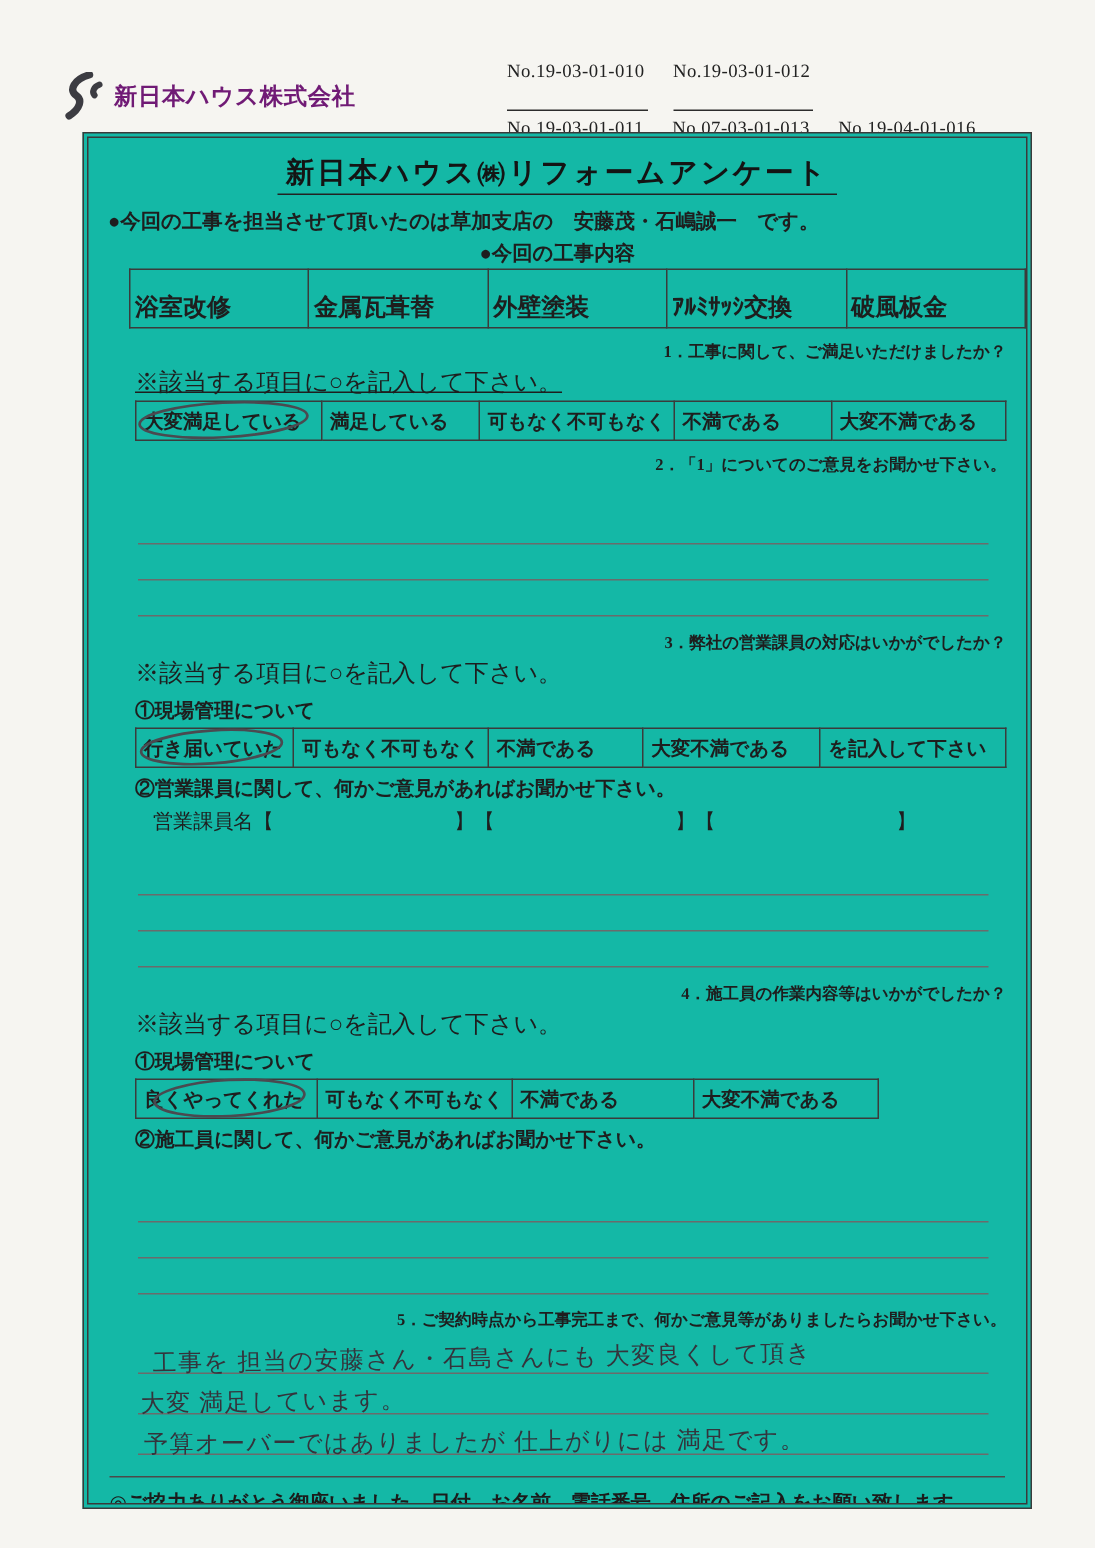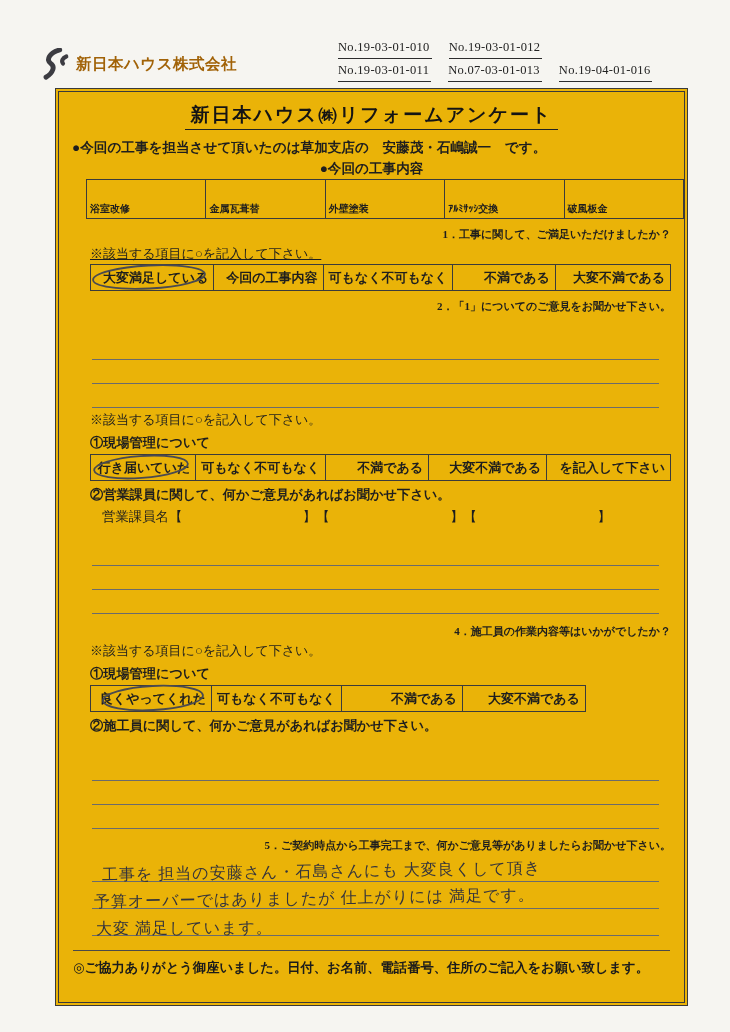--- a/index.html
+++ b/index.html
@@ -9,51 +9,51 @@
     background:#f6f5f1;
     font-family:"Liberation Serif","DejaVu Serif",serif;
     color:#1e1e1e;
     overflow:hidden;
   }
   
   .logo-block{position:absolute;left:40px;top:48px;display:flex;align-items:center;gap:6px;}
   .logo-mark{width:30px;height:32px;flex:0 0 auto;}
   .company-name{
     font-family:"Liberation Sans","DejaVu Sans",sans-serif;
-    font-weight:700;font-size:15.5px;letter-spacing:.5px;color:#a16207;
+    font-weight:700;font-size:15.5px;letter-spacing:.5px;color:#701a75;
   }
   .docnums{position:absolute;left:338px;top:40px;width:360px;font-size:12.5px;letter-spacing:.3px;}
   .docnums .row{display:flex;gap:17px;margin-bottom:4px;}
-  .docnum{border-bottom:1px solid #2c2c2c;padding:0 2px 3px 0;white-space:nowrap;color:#222;}
+  .docnum{border-bottom:1px solid #2c2c2c;padding:0 2px 18px 0;white-space:nowrap;color:#222;}
   
   .form-box{
     position:absolute;left:55px;top:88px;width:633px;height:918px;
-    border:4px double #3a3a3a;background:#eab308;
+    border:4px double #3a3a3a;background:#14b8a6;
     box-sizing:border-box;padding:6px 13px 0 13px;overflow:hidden;
   }
   .title-row{text-align:center;padding-top:4px;}
   .form-title{
     display:inline-block;font-size:19px;font-weight:600;letter-spacing:2px;
     border-bottom:1.6px solid #222;padding:0 6px 1px 6px;color:#141414;
   }
   .intro{margin-top:9px;font-size:13.6px;font-weight:700;white-space:pre;}
   .work-label{margin-top:3px;font-size:13.6px;font-weight:700;text-align:center;}
   table{border-collapse:collapse;}
   .work-table{margin:1px 0 0 14px;width:598px;table-layout:fixed;}
   .work-table td{
     border:1.6px solid #3b3b3b;height:34px;vertical-align:bottom;
-    padding:2px 3px;font-size:10px;font-weight:600;
+    padding:2px 3px;font-size:16px;font-weight:600;
   }
   .q-heading{margin-top:8px;font-size:11px;font-weight:700;text-align:right;}
-  .note{font-size:13px;font-weight:500;margin:3px 0 1px 18px;}
+  .note{font-size:16px;font-weight:500;margin:3px 0 1px 18px;}
   .note.u{text-decoration:underline;}
   .sub{font-size:13.2px;font-weight:700;margin:5px 0 2px 18px;}
   .opt-table{margin-left:18px;}
   .opt-table td{
-    border:1.6px solid #3b3b3b;height:23px;text-align:right;
+    border:1.6px solid #3b3b3b;height:23px;text-align:left;
     font-size:13px;font-weight:600;padding:1px 5px;position:relative;white-space:nowrap;
   }
   .circle-svg{position:absolute;pointer-events:none;}
   .rule{height:23px;border-bottom:1px solid #6b6b6b;margin:0 12px 0 20px;}
   .rule.first{margin-top:22px;}
   .repline{margin:4px 0 0 30px;font-size:13.4px;font-weight:400;white-space:pre;}
   
   .hand-area{margin:2px 12px 0 20px;}
   .hand-line{height:26px;border-bottom:1px solid #6b6b6b;position:relative;}
   .hand-text{
@@ -116,33 +116,34 @@
     <div class="note u">※該当する項目に○を記入して下さい。</div>
     <table class="opt-table">
       <tbody>
           <tr>
         <td style="width:118px">
           <span>大変満足している</span>
           <svg class="circle-svg" style="left:-2px;top:-4px" width="122" height="32">
             <ellipse cx="60" cy="16" rx="56" ry="11.5" fill="none" stroke="#4a4a50" stroke-width="1.8" transform="rotate(-3 60 16)"></ellipse>
           </svg>
         </td>
-        <td style="width:104px"><span>今回の工事内容</span></td>
+        <td style="width:104px"><span>満足している</span></td>
         <td style="width:114px"><span>可もなく不可もなく</span></td>
         <td style="width:112px"><span>不満である</span></td>
         <td style="width:114px"><span>大変不満である</span></td>
       </tr>
     </tbody>
       </table>
 
     <div class="q-heading">2．「1」についてのご意見をお聞かせ下さい。</div>
     <div class="rule first"></div>
     <div class="rule"></div>
     <div class="rule"></div>
 
+    <div class="q-heading" style="margin-top:10px">3．弊社の営業課員の対応はいかがでしたか？</div>
     <div class="note">※該当する項目に○を記入して下さい。</div>
     <div class="sub">①現場管理について</div>
     <table class="opt-table">
       <tbody>
           <tr>
         <td style="width:96px">
           <span>行き届いていた</span>
           <svg class="circle-svg" style="left:0;top:-3px" width="104" height="30">
             <ellipse cx="50" cy="15" rx="47" ry="11" fill="none" stroke="#4a4a50" stroke-width="1.8" transform="rotate(-4 50 15)"></ellipse>
           </svg>
@@ -182,25 +183,25 @@
     <div class="rule first"></div>
     <div class="rule"></div>
     <div class="rule"></div>
 
     <div class="q-heading" style="margin-top:9px">5．ご契約時点から工事完工まで、何かご意見等がありましたらお聞かせ下さい。</div>
     <div class="hand-area">
       <div class="hand-line">
         <span class="hand-text">工事を 担当の安藤さん・石島さんにも 大変良くして頂き</span>
       </div>
       <div class="hand-line">
+        <span class="hand-text">大変 満足しています。</span>
+      </div>
+      <div class="hand-line">
         <span class="hand-text">予算オーバーではありましたが 仕上がりには 満足です。</span>
       </div>
-      <div class="hand-line">
-        <span class="hand-text">大変 満足しています。</span>
-      </div>
     </div>
 
     <div class="sep"></div>
 
     <div class="closing">
       <div>◎ご協力ありがとう御座いました。日付、お名前、電話番号、住所のご記入をお願い致します。</div>
 
     </div>
 
   </div>

